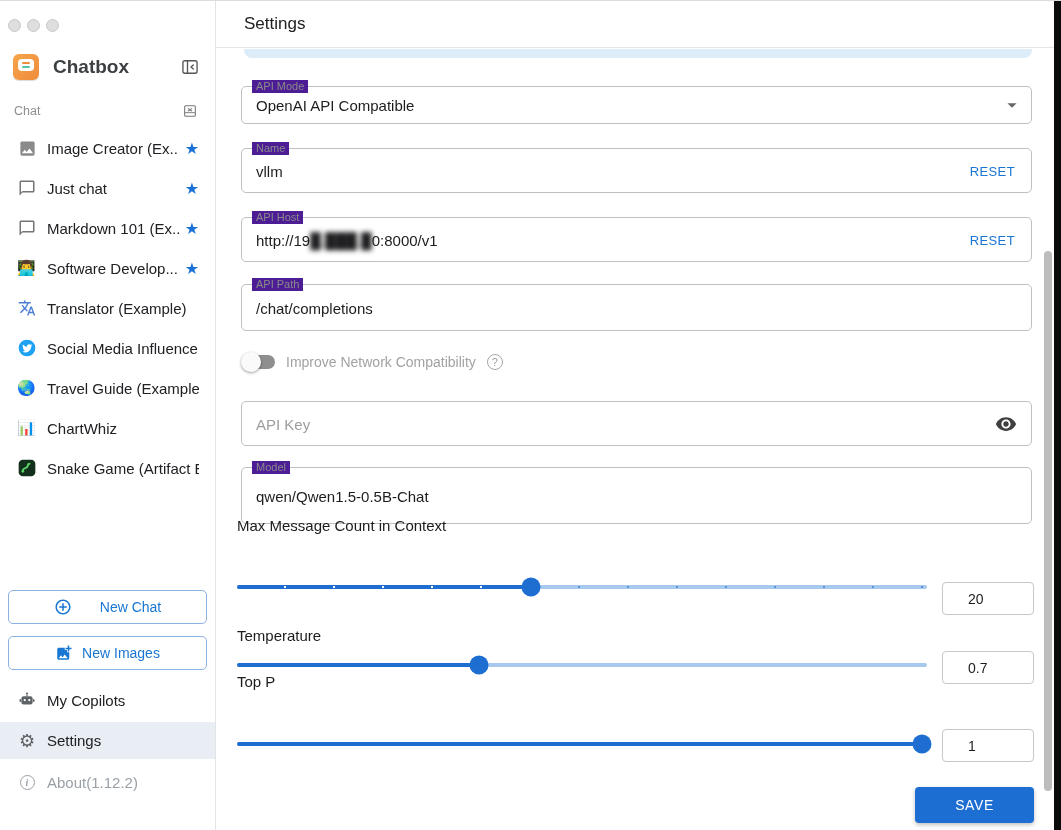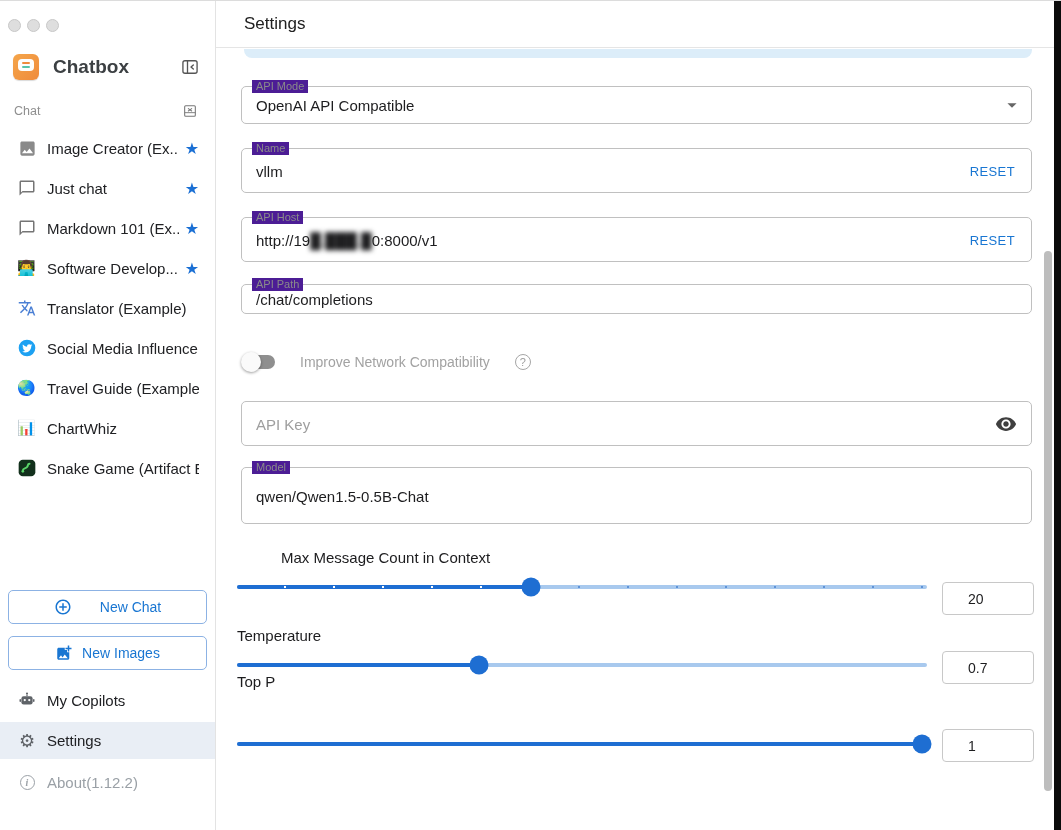--- a/index.html
+++ b/index.html
@@ -41,21 +41,21 @@
   .blue-strip { position:absolute; top:48px; left:28px; width:788px; height:9px; background:#dcedf9; border-radius:0 0 8px 8px; }
 
   .fieldset { position:absolute; left:25px; width:791px; border:1px solid #c0c0c0; border-radius:5px; background:#fff; }
   .fieldset .flabel { position:absolute; top:-7px; left:10px; background:#4c1d95; padding:0 4px; font-size:11px; color:#8a8a8a; line-height:13px; }
   .fieldset .fvalue { position:absolute; left:14px; top:50%; transform:translateY(-50%); font-size:15px; color:#1d1d1f; white-space:nowrap; }
   .reset-link { position:absolute; right:16px; top:50%; transform:translateY(-50%); font-size:13px; font-weight:500; letter-spacing:.4px; color:#1976d2; cursor:pointer; }
   .caret { position:absolute; right:8px; top:50%; transform:translateY(-50%); }
   .placeholder { color:#9e9e9e !important; }
   .redacted { filter:blur(2.5px); }
 
-  .toggle-row { position:absolute; left:25px; top:350px; height:22px; display:flex; align-items:center; gap:25px; }
+  .toggle-row { position:absolute; left:25px; top:350px; height:22px; display:flex; align-items:center; gap:11px; }
   .switch { position:relative; width:34px; height:20px; cursor:pointer; flex:none; }
   .switch .track { position:absolute; left:2px; right:0; top:3px; height:14px; border-radius:7px; background:#8f8f8f; }
   .switch .knob { position:absolute; left:0; top:0; width:20px; height:20px; border-radius:50%; background:#fafafa; box-shadow:0 1px 3px rgba(0,0,0,.4); }
   .toggle-label { font-size:14px; color:#a2a2a2; }
   .help-circ { width:16px; height:16px; border-radius:50%; border:1.5px solid #a6a6a6; color:#9e9e9e; font-size:11px; display:flex; align-items:center; justify-content:center; }
 
   .slider-label { position:absolute; left:21px; font-size:15px; color:#1c1c1e; }
   .slider { position:absolute; left:21px; width:690px; height:20px; }
   .slider .track { position:absolute; left:0; right:0; top:8px; height:4px; border-radius:2px; background:#a8c9ee; }
   .slider .fill { position:absolute; left:0; top:8px; height:4px; border-radius:2px; background:#1e6ed2; }
@@ -246,21 +246,21 @@
     <span class="fvalue">vllm</span>
     <span class="reset-link">RESET</span>
   </div>
 
   <div class="fieldset" style="top:216px; height:45px;">
     <span class="flabel">API Host</span>
     <span class="fvalue"><span>http://19</span><span class="redacted">█.███.█</span><span>0:8000/v1</span></span>
     <span class="reset-link">RESET</span>
   </div>
 
-  <div class="fieldset" style="top:283px; height:30px;">
+  <div class="fieldset" style="top:283px; height:47px;">
     <span class="flabel">API Path</span>
     <span class="fvalue">/chat/completions</span>
   </div>
 
   <div class="toggle-row">
     <span class="switch">
       <span class="track"></span>
         <span class="knob"></span>
     </span>
     <span class="toggle-label">Improve Network Compatibility</span>
@@ -274,21 +274,21 @@
           <path fill="#3f3f3f" d="M12 4.5C7 4.5 2.73 7.61 1 12c1.73 4.39 6 7.5 11 7.5s9.27-3.11 11-7.5c-1.73-4.39-6-7.5-11-7.5zM12 17c-2.76 0-5-2.24-5-5s2.24-5 5-5 5 2.24 5 5-2.24 5-5 5zm0-8c-1.66 0-3 1.34-3 3s1.34 3 3 3 3-1.34 3-3-1.34-3-3-3z"></path>
         </svg>
       </span>
   </div>
 
   <div class="fieldset" style="top:466px; height:57px;">
     <span class="flabel">Model</span>
     <span class="fvalue">qwen/Qwen1.5-0.5B-Chat</span>
   </div>
 
-  <div class="slider-label" style="top:548px;margin-left:44px;">Max Message Count in Context</div>
+  <div class="slider-label" style="top:516px;">Max Message Count in Context</div>
   <div class="slider ticks" style="top:576px;">
     <span class="track"></span>
       <span class="fill" style="width: 42.6%;"></span>
       <span class="thumb" style="left: 42.6%;"></span>
   </div>
   <div class="value-box" style="top:581px;">20</div>
 
   <div class="slider-label" style="top:626px;">Temperature</div>
   <div class="slider" style="top:654px;">
     <span class="track"></span>
@@ -298,17 +298,18 @@
   <div class="value-box" style="top:650px;">0.7</div>
 
   <div class="slider-label" style="top:672px;">Top P</div>
   <div class="slider" style="top:733px;">
     <span class="track"></span>
       <span class="fill" style="width: 100%;"></span>
       <span class="thumb" style="left: 99.3%;"></span>
   </div>
   <div class="value-box" style="top:728px;">1</div>
 
+  <button class="save-btn">SAVE</button>
 
   <div class="scrollbar"></div>
 </div>
 
 <div id="right-edge"></div>
 
 </body></html>

